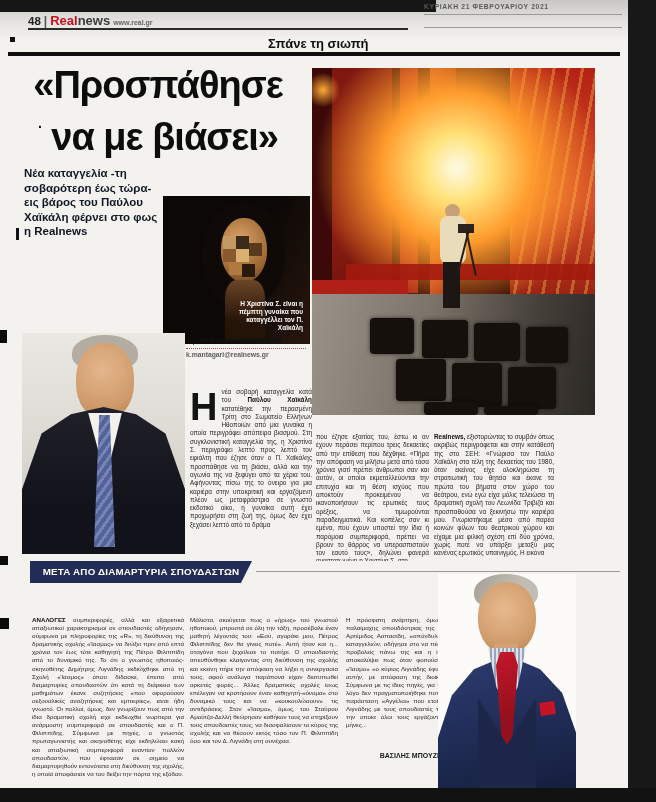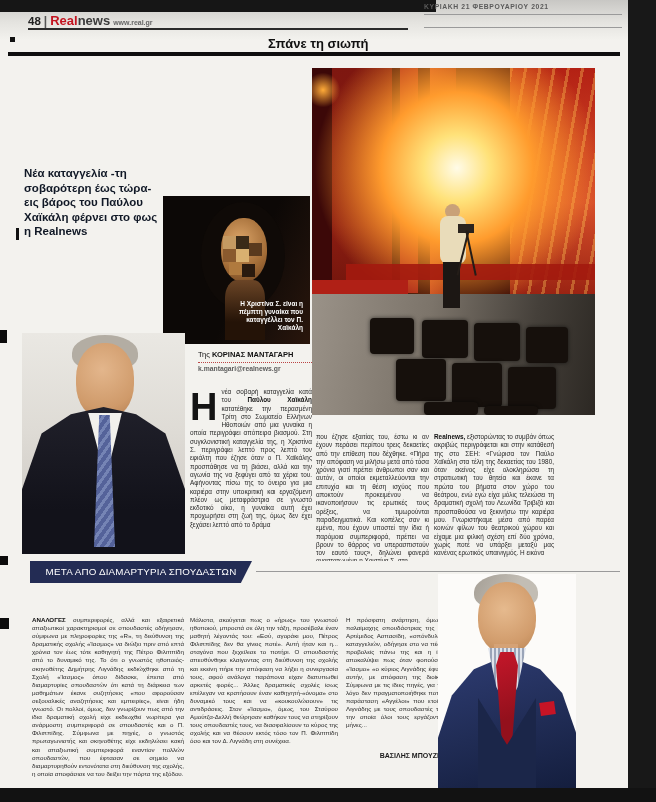--- a/index.html
+++ b/index.html
@@ -38,21 +38,21 @@
       background:linear-gradient(115deg,#0c0806 55%,#1c100a 80%,#2a160c 100%);}
   #wphoto .hair{left:38px;top:6px;width:84px;height:108px;border-radius:50%;background:#0f0a07;}
   #wphoto .face{left:58px;top:22px;width:46px;height:64px;border-radius:48%;
       background:radial-gradient(circle at 40% 35%,#dba468 0,#a06a35 60%,#6a4020 100%);}
   .px{width:13px;height:13px;}
   #wphoto .neck{left:62px;top:84px;width:40px;height:60px;
       background:linear-gradient(180deg,#6b4526 0,#241307 70%);border-radius:30% 30% 0 0;}
   #wphoto .cap{right:7px;bottom:12px;width:72px;text-align:right;color:#fff;
       font-size:6.5px;line-height:8px;font-weight:bold;}
   
-  #byline{left:186px;top:350px;width:120px;font-size:7.5px;color:#111;padding-left:12px;}
+  #byline{left:186px;top:336px;width:120px;font-size:7.5px;color:#111;}
   #byline .nm{font-weight:bold;}
   #byline .em{display:block;margin-top:3px;padding-top:2px;border-top:1px dotted #b44;
       font-size:6.8px;font-weight:bold;color:#5c5c5c;}
   
   #stage{left:312px;top:68px;width:283px;height:347px;overflow:hidden;background:#3a0b06;}
   #stage .lwall{left:0;top:0;width:80px;height:262px;
       background:linear-gradient(180deg,#7e1710 0,#8c1d12 60%,#641109 100%);}
   #stage .ledge{left:0;top:0;width:20px;height:262px;background:#3c0808;}
   #stage .lglow{left:-6px;top:4px;width:34px;height:36px;border-radius:50%;
       background:radial-gradient(circle,#ffab38 0,rgba(255,140,30,0) 70%);}
@@ -96,21 +96,21 @@
   #mcol1{left:190px;top:388px;width:122px;height:172px;}
   #mcol2{left:316px;top:433px;width:113px;height:128px;}
   #mcol3{left:434px;top:433px;width:120px;height:128px;}
   .dropcap{float:left;font-size:38px;line-height:34px;font-weight:800;color:#141414;
       padding-right:4px;padding-top:2px;}
   
   #bdivider{left:256px;top:571px;width:364px;height:1px;background:#9a9a9a;}
   #banner{left:30px;top:561px;width:222px;height:22px;background:#232c54;
       clip-path:polygon(0 0,100% 0,95% 100%,0 100%);}
   #banner span{display:block;text-align:center;color:#fff;font-size:9.8px;
-      font-weight:normal;line-height:22px;letter-spacing:.2px;}
+      font-weight:bold;line-height:22px;letter-spacing:.2px;}
   #bheadline{left:32px;top:586px;width:420px;font-size:17.5px;font-weight:800;color:#0c0c0c;}
   #bcol1{left:32px;top:616px;width:152px;height:168px;font-size:6.2px;line-height:8.1px;}
   #bcol2{left:190px;top:616px;width:148px;height:168px;font-size:6.2px;line-height:8.1px;}
   #bcol3{left:346px;top:616px;width:112px;height:132px;font-size:6.2px;line-height:8.1px;}
   #signature{left:336px;top:752px;width:122px;font-size:7px;font-weight:bold;color:#1a1a1a;text-align:right;}
   
   #man2{left:438px;top:574px;width:138px;height:214px;overflow:hidden;background:#fcfbf9;}
   #man2 .hair{left:36px;top:0;width:64px;height:36px;border-radius:50% 50% 42% 42%;
       background:linear-gradient(120deg,#a49e95 0,#c2bdb4 60%);}
   #man2 .head{left:40px;top:8px;width:58px;height:72px;border-radius:47%;
@@ -145,20 +145,24 @@
   </div>
   <div id="hdr-rule" class="abs"></div>
   <div id="date" class="abs">ΚΥΡΙΑΚΗ 21 ΦΕΒΡΟΥΑΡΙΟΥ 2021</div>
   <div class="abs daterule" style="top:14px;"></div>
   <div class="abs daterule" style="top:27px;"></div>
 
   <div id="bullet" class="abs"></div>
   <div id="kicker" class="abs">Σπάνε τη σιωπή</div>
   <div id="thickrule" class="abs"></div>
 
+  <div id="headline" class="abs">
+    <div>«Προσπάθησε</div>
+    <div><span class="tick">·</span> <span>να με βιάσει»</span></div>
+  </div>
   <div id="deck" class="abs">Νέα καταγγελία -τη σοβαρότερη έως τώρα- εις βάρος του Παύλου Χαϊκάλη φέρνει στο φως η Realnews</div>
   <div id="decktick" class="abs crop"></div>
 
   <div id="wphoto" class="abs">
     <div class="abs hair"></div>
     <div class="abs face"></div>
     <div class="abs px" style="left:60px;top:40px;background:#c59a62;"></div>
     <div class="abs px" style="left:73px;top:40px;background:#3a2a18;"></div>
     <div class="abs px" style="left:60px;top:53px;background:#8a5a2e;"></div>
     <div class="abs px" style="left:73px;top:53px;background:#d9b070;"></div>

